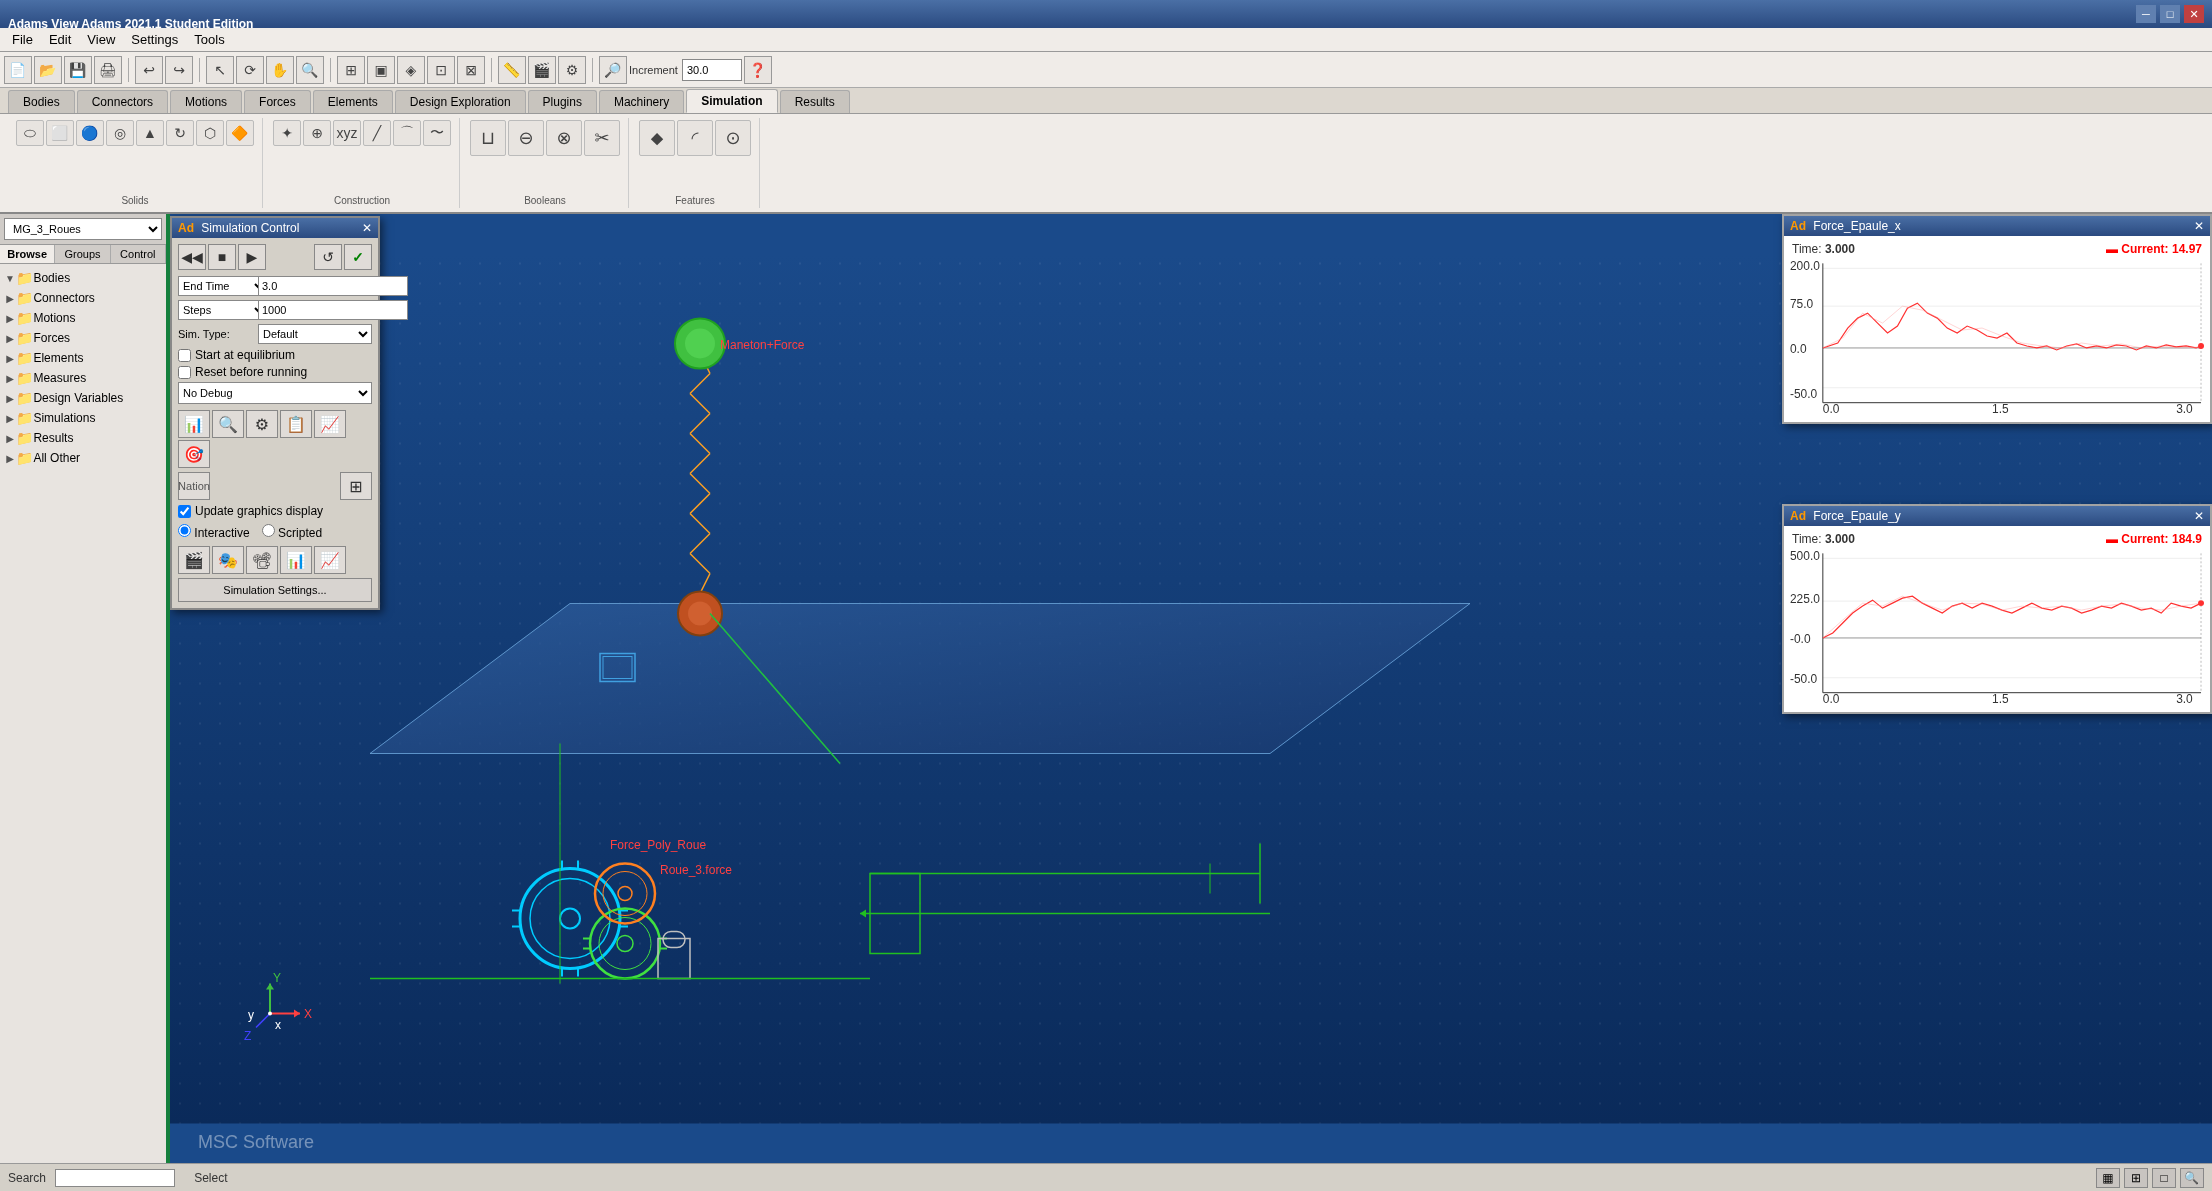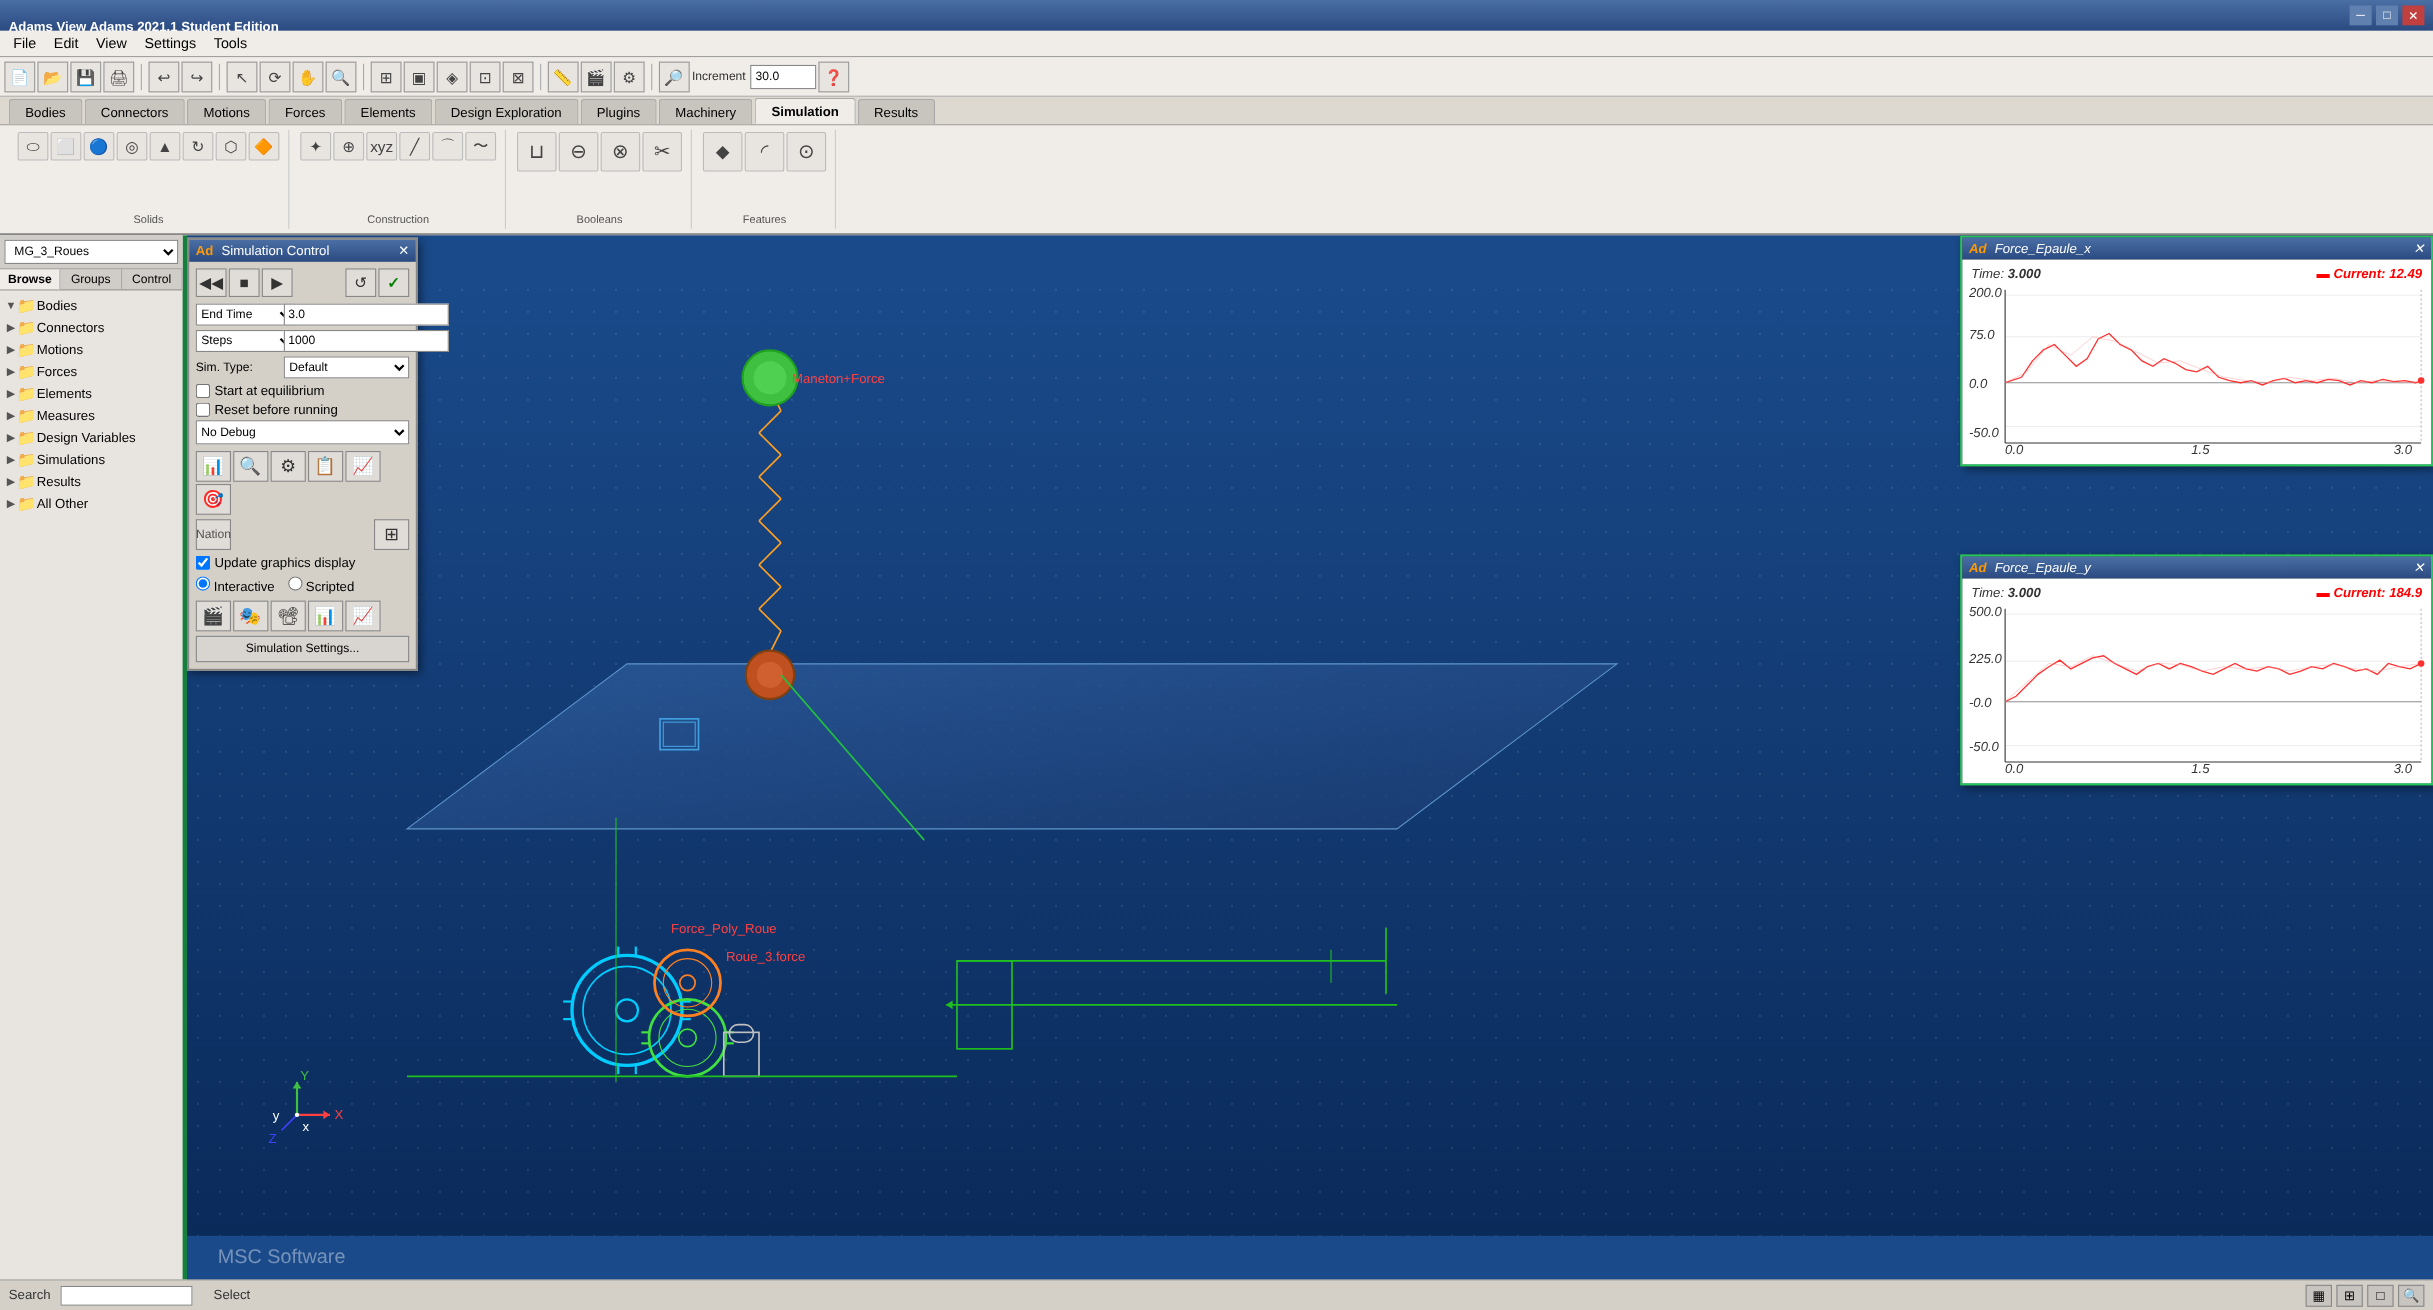--- a/index.html
+++ b/index.html
@@ -318,25 +318,24 @@
       background: #d8d4d0;
       border: 1px solid #888;
       cursor: pointer;
       font-size: 11px;
     }
 
     
     .chart-window {
       position: absolute;
       width: 430px;
-      background: #404040;
-      border: 2px solid #22c55e;
+      background: #7dd3fc;
+      border: 2px solid #a3a3a3;
       box-shadow: 3px 3px 8px rgba(0,0,0,0.5);
       z-index: 50;
-      font-style: italic;
     }
     #chart1 { top: 0px; right: 0px; }
     #chart2 { top: 290px; right: 0px; }
     .chart-title {
       background: linear-gradient(to bottom, #4a6fa5, #2a4a80);
       color: white;
       padding: 3px 6px;
       display: flex;
       justify-content: space-between;
       align-items: center;
@@ -833,21 +832,21 @@
           <span>Force_Epaule_x</span>
         </div>
         <span class="close-btn">✕</span>
       </div>
       <div class="chart-body">
         <div class="chart-info">
           <span class="chart-time">
             <span>Time:</span> <strong>3.000</strong>
           </span>
           <span class="chart-current">
-            ▬ <span>Current:</span> <span>12.49</span>
+            ▬ <span>Current:</span> <span>14.97</span>
           </span>
         </div>
         <div class="chart-svg-container">
           <svg width="100%" height="160" viewBox="0 0 420 160">
             <rect width="420" height="160" fill="white"></rect>
 
             <text x="2" y="12" fill="#333" font-size="9" font-family="Arial">200.0</text>
             <text x="2" y="50" fill="#333" font-size="9" font-family="Arial">75.0</text>
             <text x="2" y="95" fill="#333" font-size="9" font-family="Arial">0.0</text>
             <text x="2" y="140" fill="#333" font-size="9" font-family="Arial">-50.0</text>

